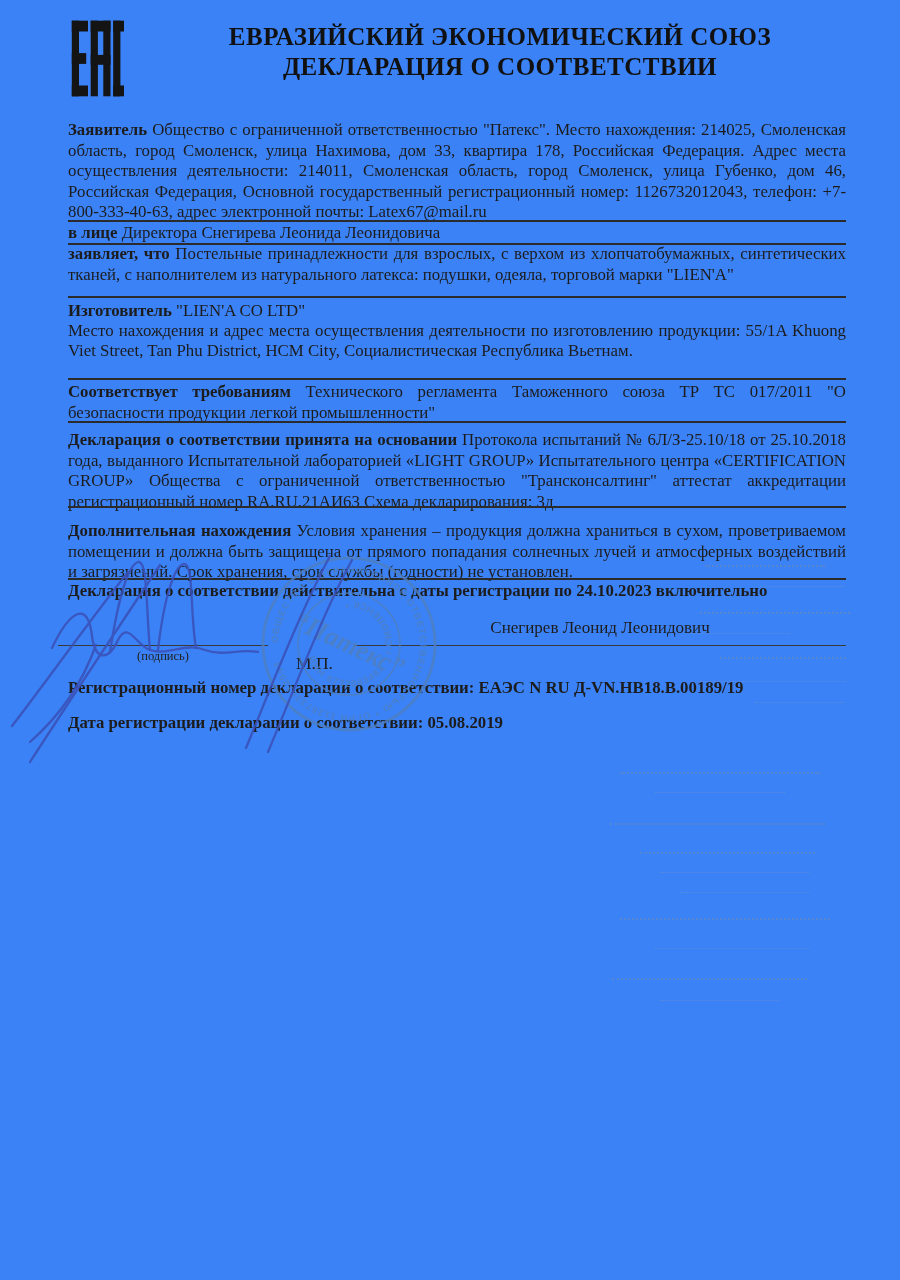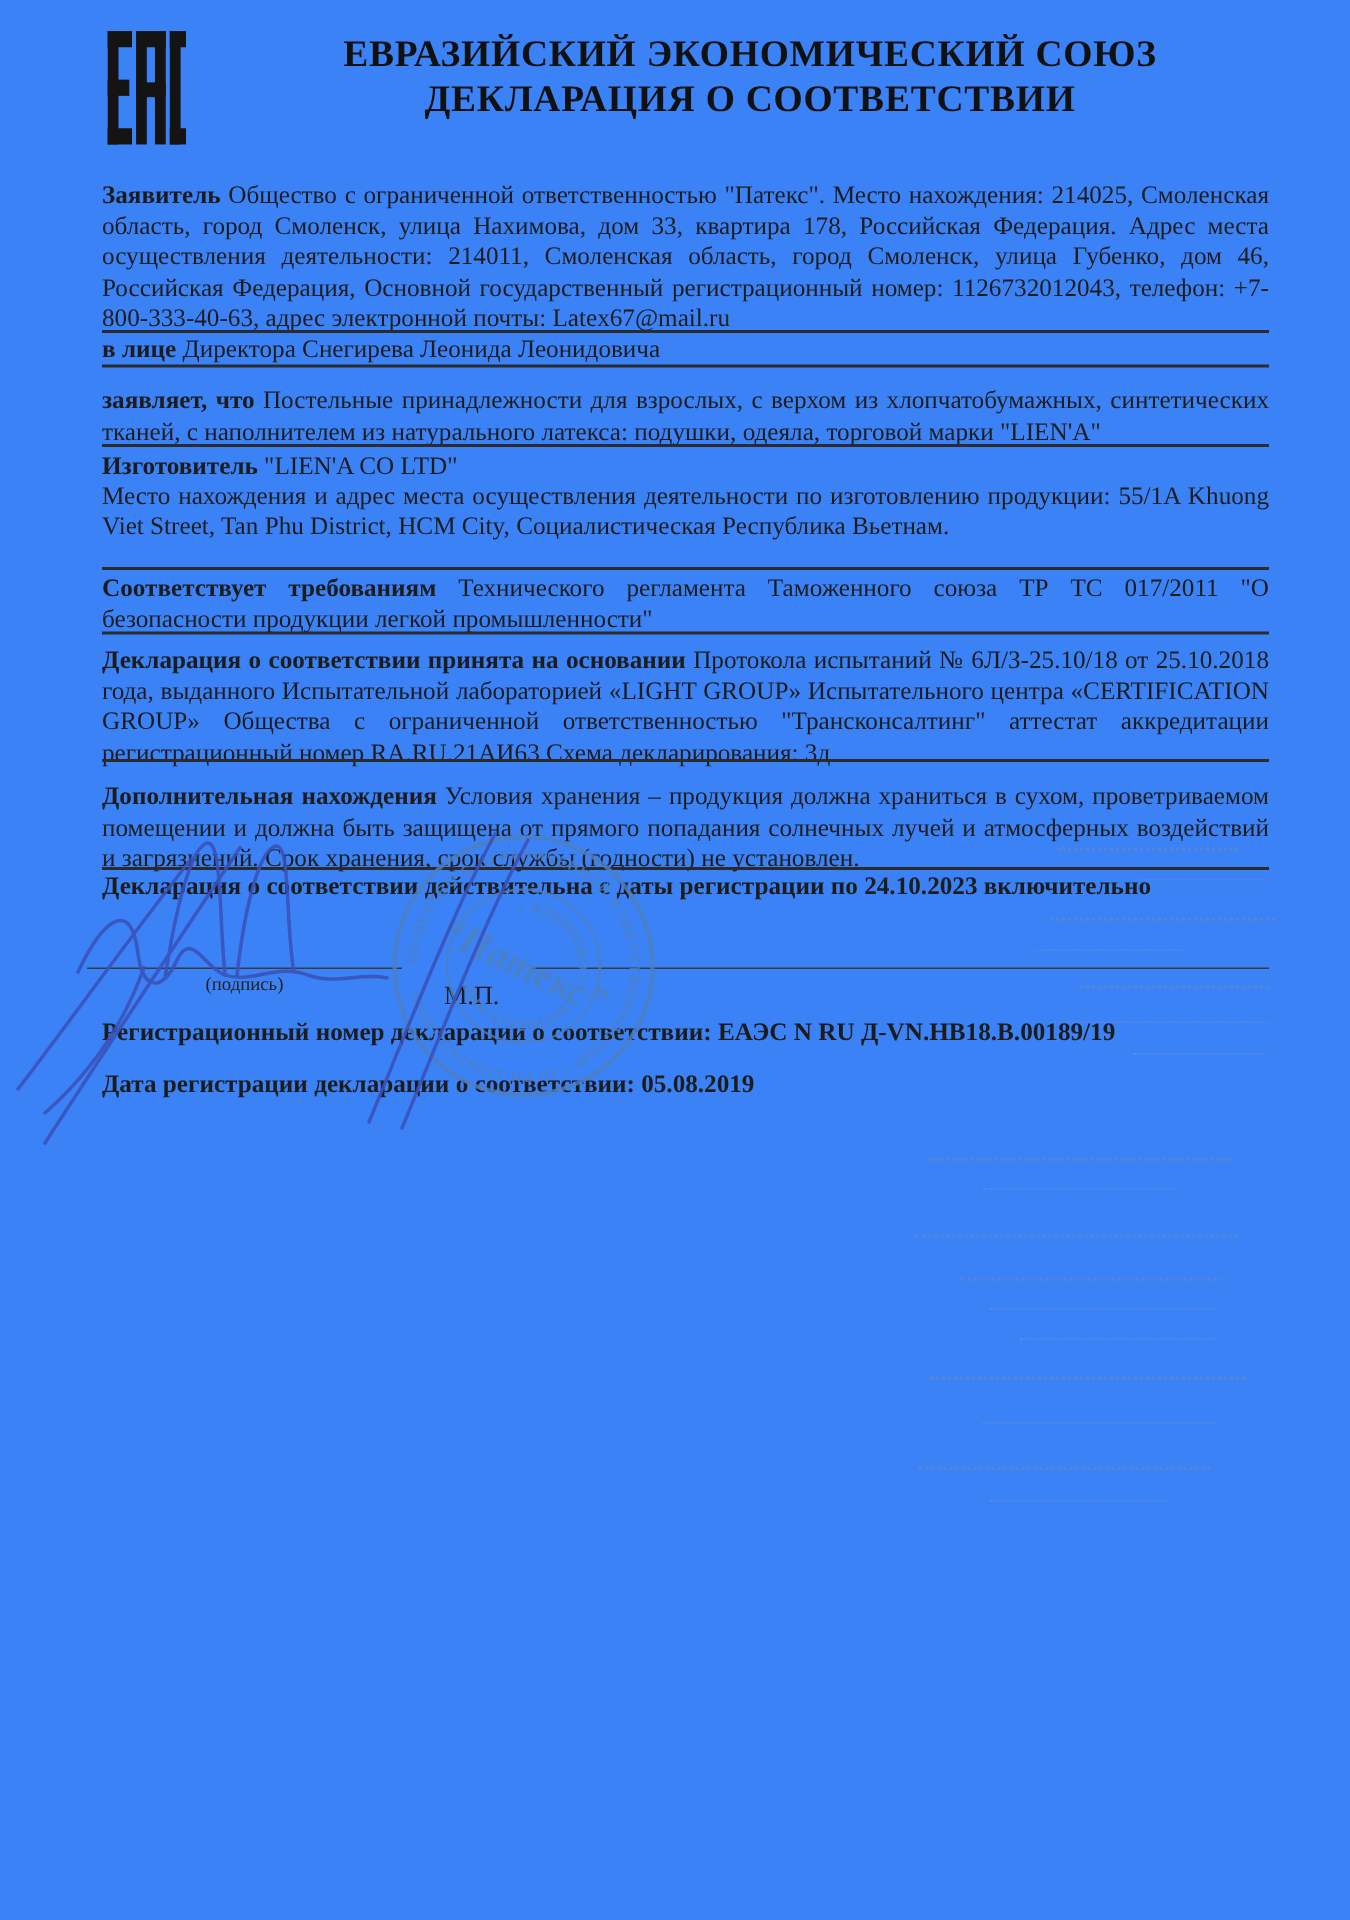--- a/index.html
+++ b/index.html
@@ -54,40 +54,41 @@
     <div>ЕВРАЗИЙСКИЙ ЭКОНОМИЧЕСКИЙ СОЮЗ</div>
     <div>ДЕКЛАРАЦИЯ О СООТВЕТСТВИИ</div>
   </div>
 
   <p class="block" style="top:120px"><b>Заявитель</b> <span>Общество с ограниченной ответственностью "Патекс". Место нахождения: 214025, Смоленская область, город Смоленск, улица Нахимова, дом 33, квартира 178, Российская Федерация. Адрес места осуществления деятельности: 214011, Смоленская область, город Смоленск, улица Губенко, дом 46, Российская Федерация, Основной государственный регистрационный номер: 1126732012043, телефон: +7-800-333-40-63, адрес электронной почты: Latex67@mail.ru</span></p>
   <div class="rule" style="top:220px"></div>
 
   <p class="block" style="top:223px"><b>в лице</b> <span>Директора Снегирева Леонида Леонидовича</span></p>
   <div class="rule" style="top:243px"></div>
 
-  <p class="block" style="top:257px"><b>заявляет, что</b> <span>Постельные принадлежности для взрослых, с верхом из хлопчатобумажных, синтетических тканей, с наполнителем из натурального латекса: подушки, одеяла, торговой марки "LIEN'A"</span></p>
+  <p class="block" style="top:244px"><b>заявляет, что</b> <span>Постельные принадлежности для взрослых, с верхом из хлопчатобумажных, синтетических тканей, с наполнителем из натурального латекса: подушки, одеяла, торговой марки "LIEN'A"</span></p>
   <div class="rule" style="top:296px"></div>
 
   <p class="block tight" style="top:301px"><b>Изготовитель</b> <span>"LIEN'A CO LTD"</span><br><span>Место нахождения и адрес места осуществления деятельности по изготовлению продукции: 55/1A Khuong Viet Street, Tan Phu District, HCM City, Социалистическая Республика Вьетнам.</span><br></p>
   <div class="rule" style="top:378px"></div>
 
   <p class="block" style="top:382px"><b>Соответствует требованиям</b> <span>Технического регламента Таможенного союза ТР ТС 017/2011 "О безопасности продукции легкой промышленности"</span></p>
   <div class="rule" style="top:421px"></div>
 
   <p class="block" style="top:430px"><b>Декларация о соответствии принята на основании</b> <span>Протокола испытаний № 6Л/З-25.10/18 от 25.10.2018 года, выданного Испытательной лабораторией «LIGHT GROUP» Испытательного центра «CERTIFICATION GROUP» Общества с ограниченной ответственностью "Трансконсалтинг" аттестат аккредитации регистрационный номер RA.RU.21АИ63 Схема декларирования: 3д</span></p>
   <div class="rule" style="top:506px"></div>
 
   <p class="block" style="top:521px"><b>Дополнительная нахождения</b> <span>Условия хранения – продукция должна храниться в сухом, проветриваемом помещении и должна быть защищена от прямого попадания солнечных лучей и атмосферных воздействий и загрязнений. Срок хранения, срок службы (годности) не установлен.</span></p>
   <div class="rule" style="top:578px"></div>
 
   <p class="block boldline" style="top:581px">Декларация о соответствии действительна с даты регистрации по 24.10.2023 включительно</p>
 
   <div class="mp">М.П.</div>
   <div class="sig-line" style="left:58px;top:645px;width:210px;"></div>
   <div class="sig-caption" style="left:58px;top:649px;width:210px;">(подпись)</div>
+  <div class="signer-name">Снегирев Леонид Леонидович</div>
   <div class="sig-line" style="left:354px;top:645px;width:492px;"></div>
 
   <p class="block boldline" style="top:678px"><span>Регистрационный номер декларации о соответствии:</span> <span>ЕАЭС N RU Д-VN.НВ18.В.00189/19</span></p>
   <p class="block boldline" style="top:713px"><span>Дата регистрации декларации о соответствии:</span> <span>05.08.2019</span></p>
 
   <svg class="stamp" viewBox="-95 -95 190 190" aria-hidden="true">
     <defs>
       <path id="st-outer" d="M -71 0 A 71 71 0 1 1 71 0 A 71 71 0 1 1 -71 0" fill="none"></path>
       <path id="st-inner" d="M -43 0 A 43 43 0 1 0 43 0 A 43 43 0 1 0 -43 0" fill="none"></path>
     </defs>

